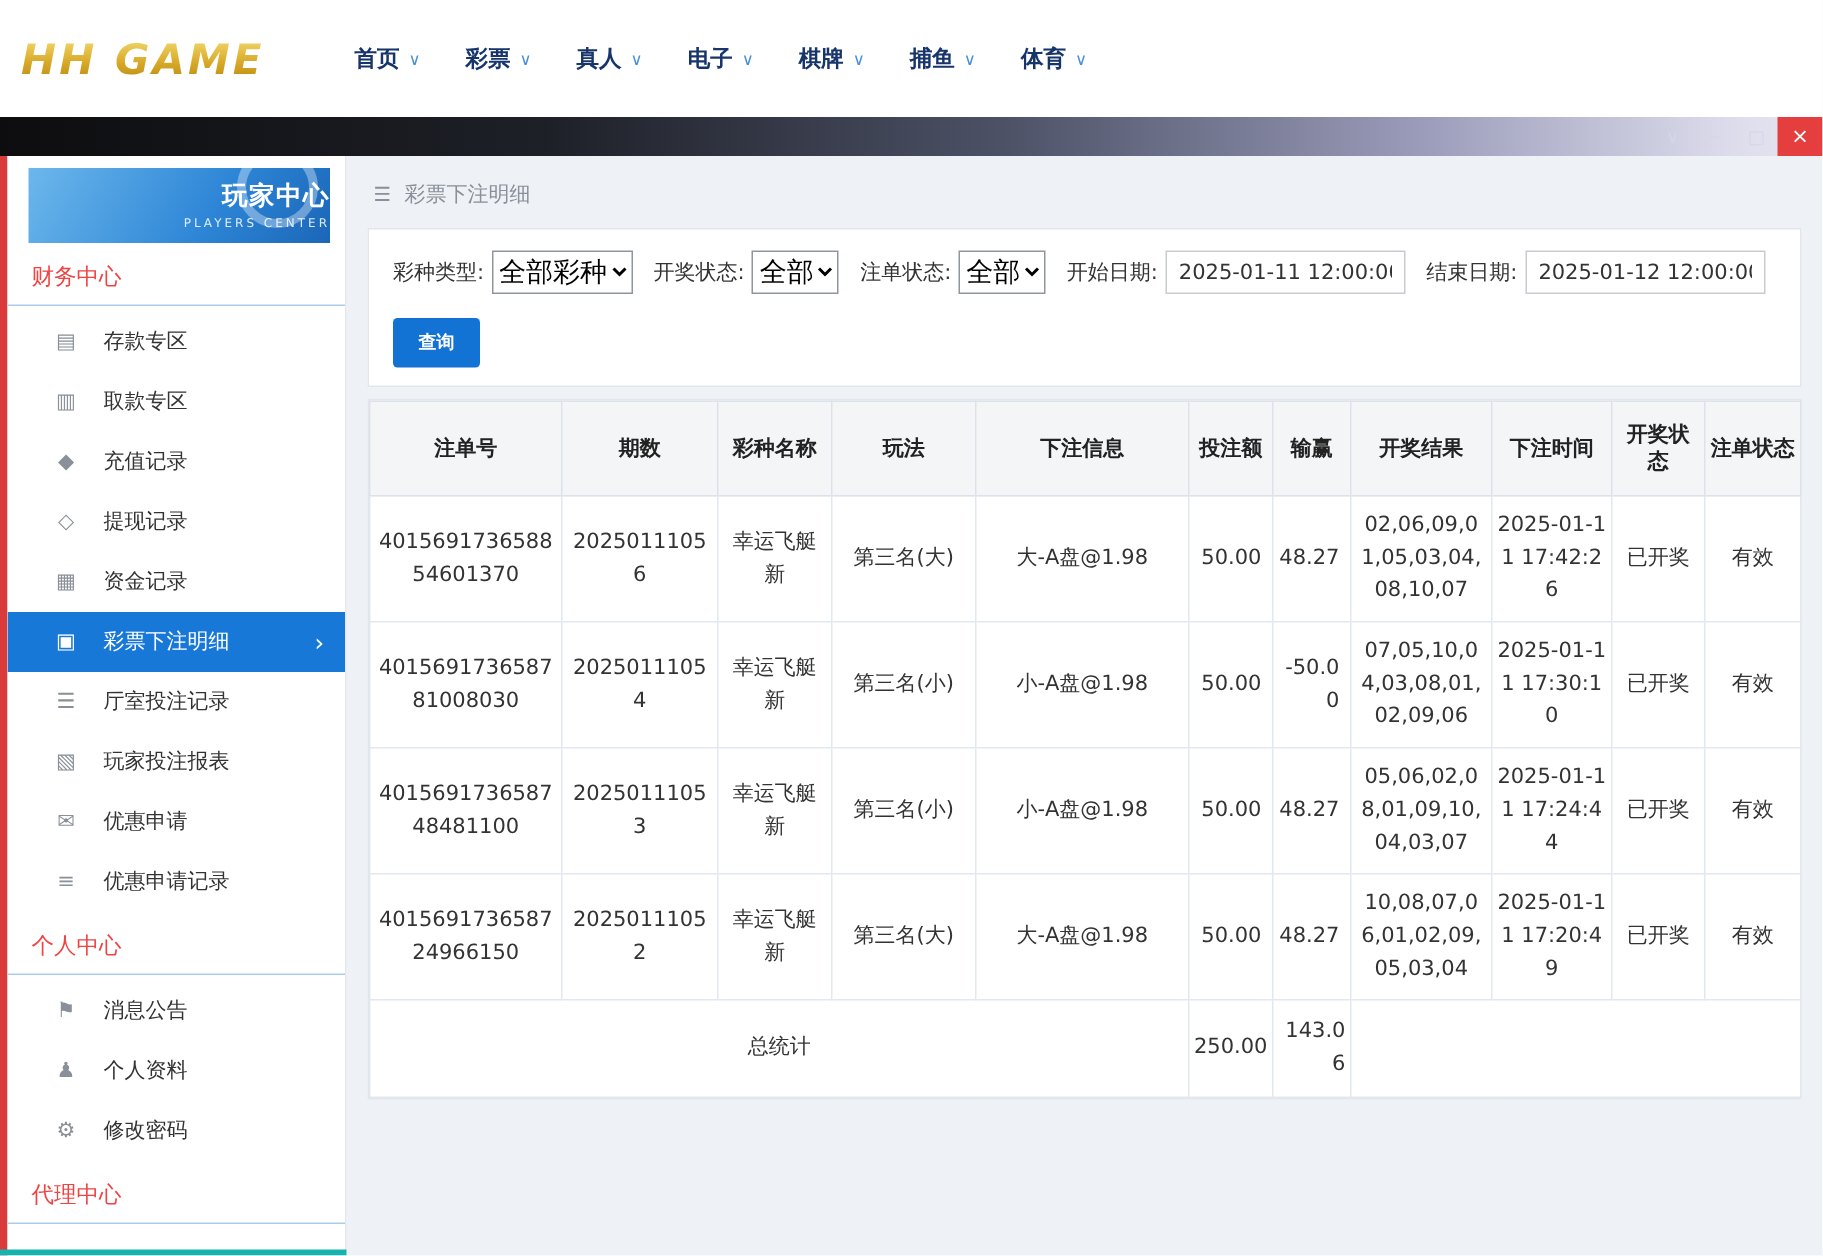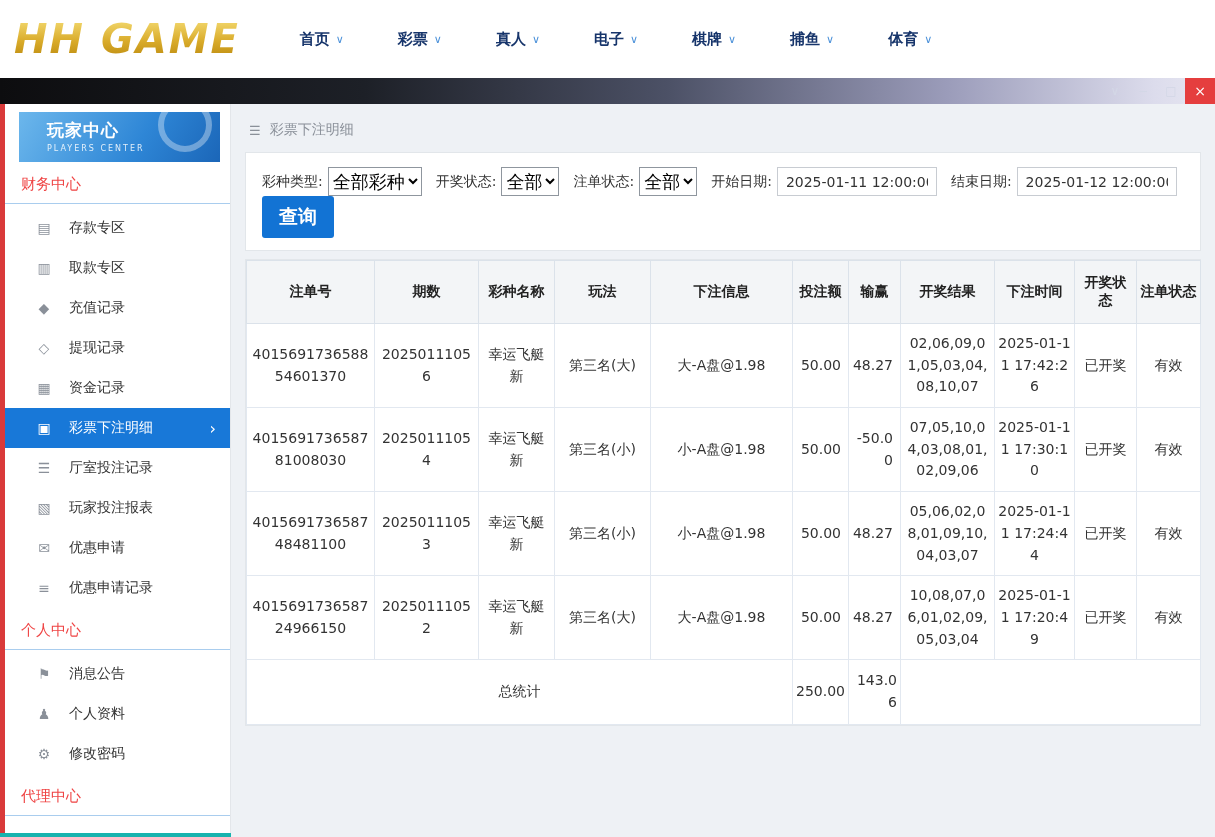--- a/index.html
+++ b/index.html
@@ -1,45 +1,45 @@
 <!DOCTYPE html>
 <html><head>
 <meta charset="utf-8">
 <style>
   * { margin:0; padding:0; box-sizing:border-box; }
   html,body { width:1215px; height:837px; overflow:hidden;
     font-family:"DejaVu Sans","Liberation Sans",sans-serif; background:#fff; }
 
   
   .site-header { height:78px; display:flex; align-items:center; background:#fff; padding-left:14px; }
-  .logo { font-size:40px; font-weight:bold; font-style:italic; letter-spacing:2px;
+  .logo { font-size:28px; font-weight:bold; font-style:italic; letter-spacing:2px;
     background:linear-gradient(180deg,#f7e07a 0%,#d9ab2a 55%,#b8860b 100%);
     -webkit-background-clip:text; background-clip:text; color:transparent; cursor:pointer; white-space:nowrap; }
-  .top-nav { display:flex; margin-left:60px; gap:54px; align-items:center; }
+  .top-nav { display:flex; margin-left:60px; gap:30px; align-items:center; }
   .nav-item { display:flex; align-items:center; gap:6px; cursor:pointer; }
   .nav-label { color:#17356b; font-size:15px; font-weight:600; }
   .nav-chev { color:#4a90d9; font-size:11px; }
 
   
   .titlebar { height:26px; display:flex; align-items:center; justify-content:flex-end;
     background:linear-gradient(90deg,#0d0d0f 0%,#1d2027 30%,#4c5166 55%,#9b9cba 78%,#dcdcEC 95%,#e8e8f2 100%); }
   .win-btn { color:#d3d7e6; font-size:12px; width:28px; text-align:center; cursor:pointer; }
   .win-close { width:30px; height:26px; display:flex; align-items:center; justify-content:center;
     background:#e53e3e; color:#fff; font-size:14px; cursor:pointer; }
 
   
   .app { display:flex; height:733px; background:#eef1f5; position:relative; }
   .red-strip { width:5px; background:#d93a3a; }
   .teal-strip { position:absolute; left:0; bottom:0; width:231px; height:4px; background:#17b3ae; }
 
   
   .sidebar { width:226px; background:#fff; border-right:1px solid #e3e6ea; overflow:hidden; }
-  .sidebar-header { margin:8px 10px 0 14px; height:50px; padding:7px 28px;
+  .sidebar-header { margin:8px 10px 0 14px; height:50px; padding:7px 0;
     background:linear-gradient(120deg,#6cb7ec 0%,#2e86d6 60%,#1b66b8 100%);
-    position:relative; overflow:hidden; }
+    position:relative; overflow:hidden;text-align:right; }
   .sidebar-header::after { content:""; position:absolute; right:8px; top:-14px; width:42px; height:42px;
     border:6px solid rgba(255,255,255,.35); border-radius:50%; }
   .sb-title { color:#fff; font-size:17px; font-weight:bold; letter-spacing:1px; }
   .sb-sub { color:rgba(255,255,255,.85); font-size:8px; letter-spacing:2px; margin-top:2px; }
   .section-title { color:#ef4444; font-size:15px; padding:13px 16px 9px 16px;
     border-bottom:1px solid #a9cdee; margin-bottom:4px; }
   .menu-item { display:flex; align-items:center; height:40px; padding-left:30px; cursor:pointer; color:#333; }
   .mi-icon { width:18px; color:#8a9099; font-size:14px; margin-right:16px; text-align:center; }
   .mi-label { font-size:14px; }
   .menu-item.active { background:#1878d8; color:#fff; }
@@ -53,22 +53,22 @@
 
   .panel { background:#fff; border:1px solid #e2e6ea; }
   .filter-panel { padding:14px 16px 12px 16px; margin-bottom:8px; }
   .filter-row { display:flex; align-items:center; flex-wrap:nowrap; }
   .f-label { font-size:14px; color:#333; margin-right:5px; white-space:nowrap; }
   .f-sel { height:29px; font-size:18px; border:1px solid #8f969e; background:#fff; margin-right:14px;
     font-family:"DejaVu Sans","Liberation Sans",sans-serif; }
   .sel-wide { width:120px; } .sel-narrow { width:70px; }
   .f-date { width:160px; height:29px; border:1px solid #c8ccd2; font-size:14px; color:#333;
     padding:0 8px; margin-right:14px; font-family:"DejaVu Sans","Liberation Sans",sans-serif; }
-  .query-btn { margin-top:0; background:#1273d4; color:#fff; border:none; border-radius:3px;
-    padding:8px 17px; font-size:19px; font-weight:bold; cursor:pointer;
+  .query-btn { margin-top:16px; background:#1273d4; color:#fff; border:none; border-radius:3px;
+    padding:8px 17px; font-size:12px; font-weight:bold; cursor:pointer;
     font-family:"DejaVu Sans","Liberation Sans",sans-serif; }
 
   
   table { width:100%; border-collapse:collapse; table-layout:fixed; }
   th { background:#f3f5f7; color:#222; font-size:14px; font-weight:bold; padding:13px 3px;
     border:1px solid #dbe2ea; }
   td { font-size:14px; color:#333; text-align:center; padding:9px 3px; line-height:1.55;
     border:1px solid #e2e8f0; word-break:break-all; }
   td.num { text-align:right; padding-right:7px; }
   tr.summary td { padding:10px 3px; }

